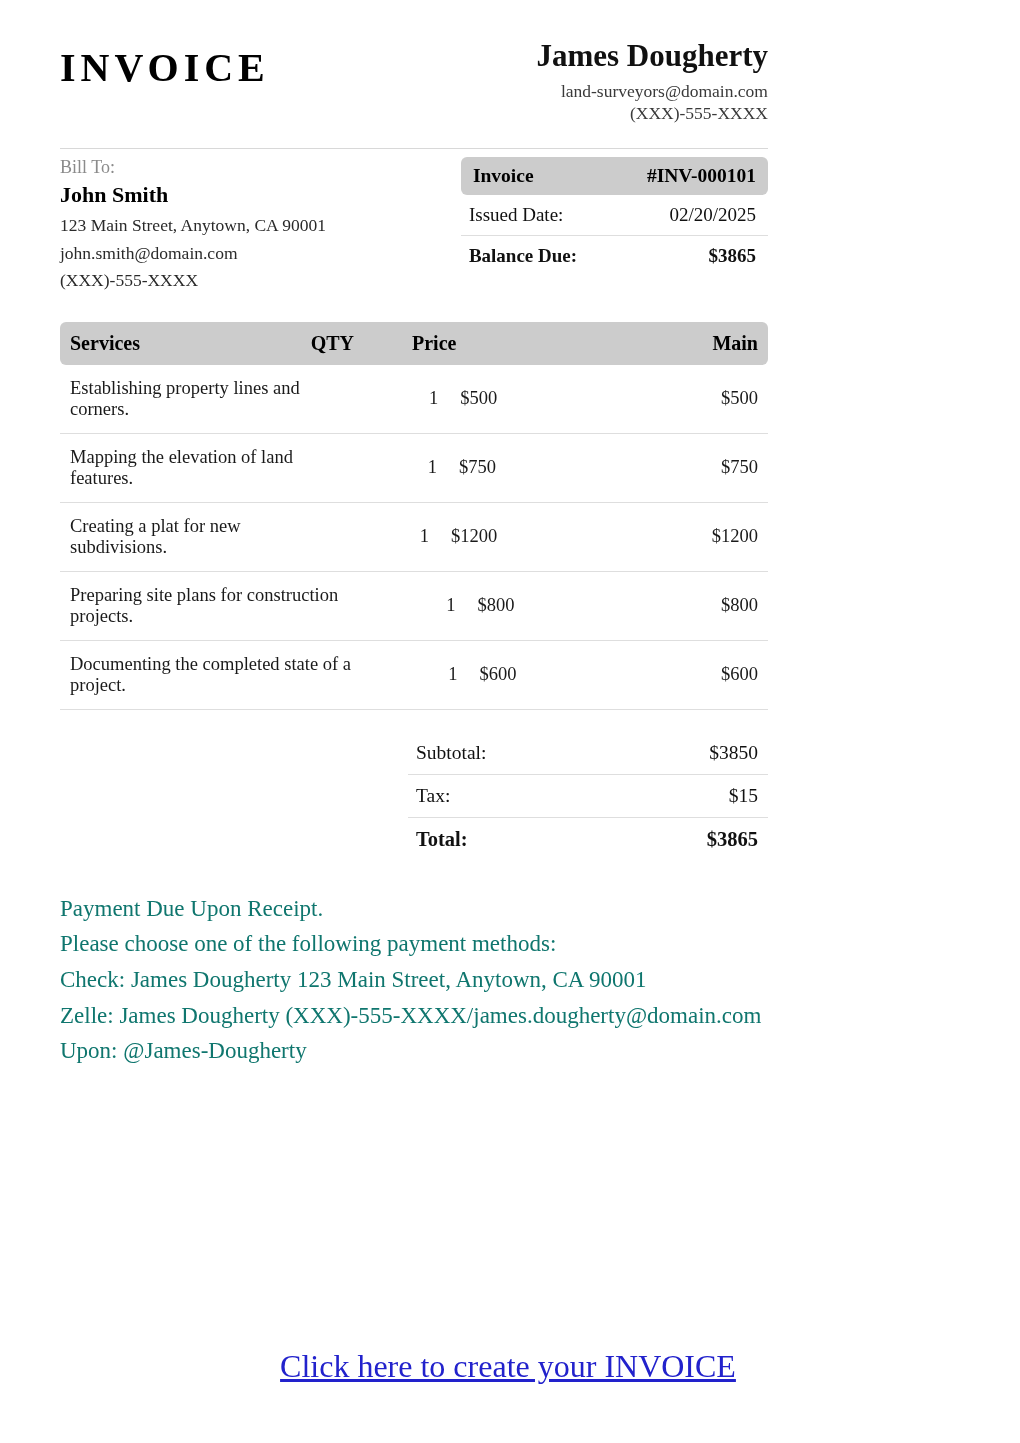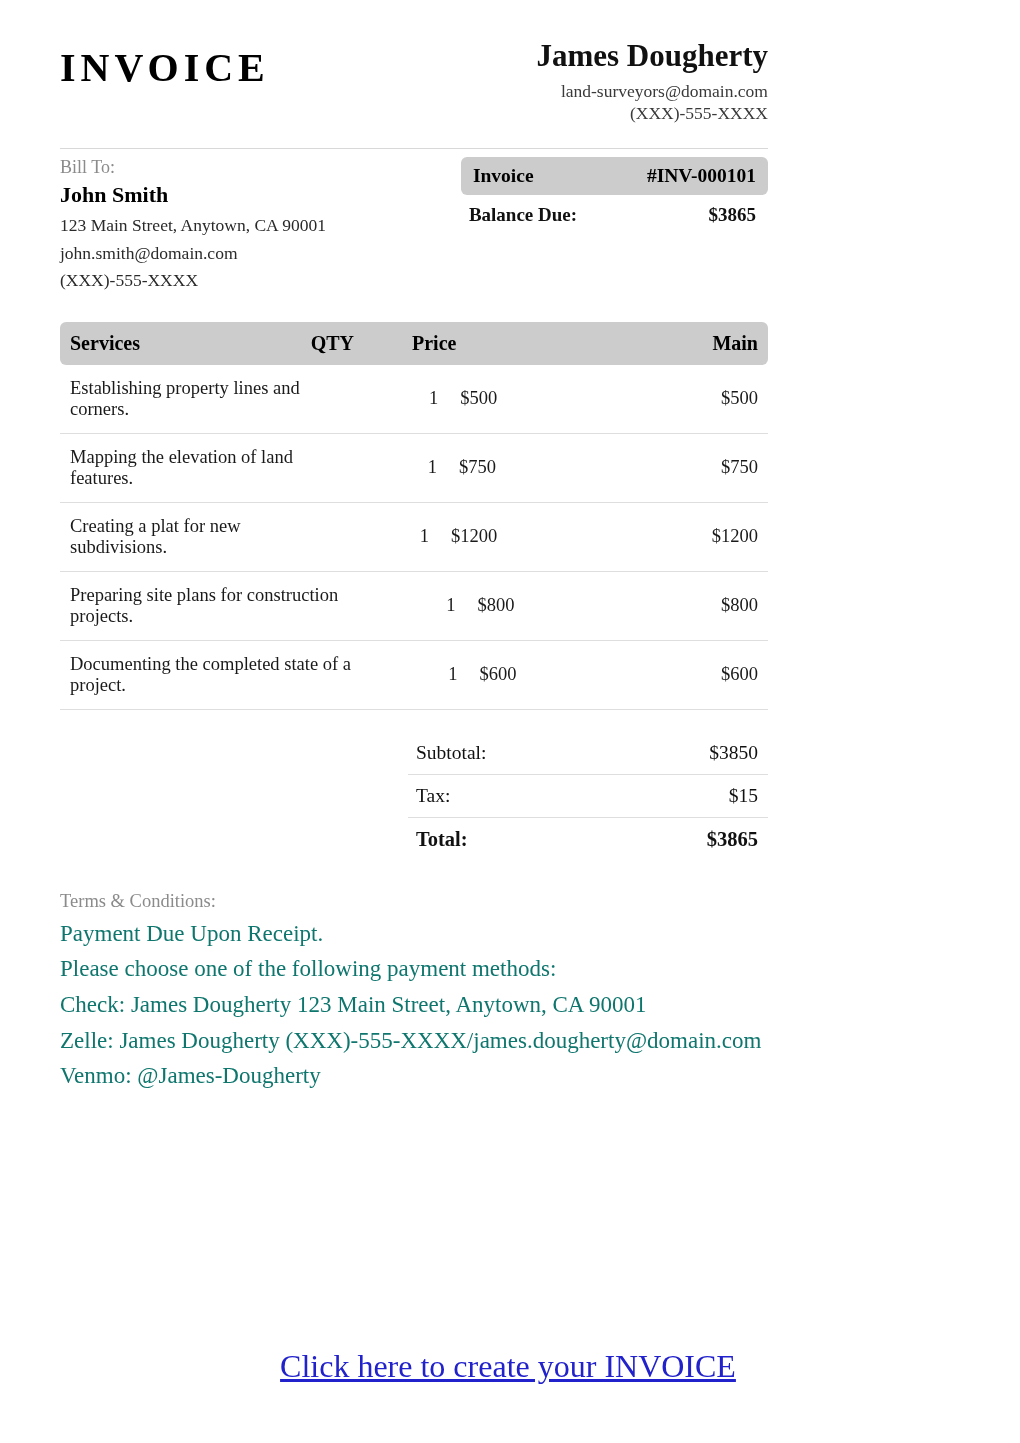--- a/index.html
+++ b/index.html
@@ -215,20 +215,24 @@
       <div class="billto-line">123 Main Street, Anytown, CA 90001</div>
       <div class="billto-line">john.smith@domain.com</div>
       <div class="billto-line">(XXX)-555-XXXX</div>
     </div>
 
     <div class="meta">
       <div class="meta-head">
         <span>Invoice</span>
         <span>#INV-000101</span>
       </div>
+      <div class="meta-row">
+        <span>Issued Date:</span>
+        <span>02/20/2025</span>
+      </div>
       <div class="meta-row last">
         <span>Balance Due:</span>
         <span>$3865</span>
       </div>
     </div>
 
   </div>
 
   <div class="table">
     <div class="trow thead">
@@ -283,25 +287,24 @@
       <span>Tax:</span>
       <span>$15</span>
     </div>
     <div class="tot-row last">
       <span>Total:</span>
       <span>$3865</span>
     </div>
   </div>
 
   <div class="terms">
-    <div class="terms-label">Terms &amp; Conditions:</div>
     <div class="terms-line">Payment Due Upon Receipt.</div>
     <div class="terms-line">Please choose one of the following payment methods:</div>
     <div class="terms-line">Check: James Dougherty 123 Main Street, Anytown, CA 90001</div>
     <div class="terms-line">Zelle: James Dougherty (XXX)-555-XXXX/james.dougherty@domain.com</div>
-    <div class="terms-line">Venmo: @James-Dougherty</div>
+    <div class="terms-line">Upon: @James-Dougherty</div>
   </div>
 
 </div>
 
 <div class="footer-link-wrap">
   <span class="footer-link">Click here to create your INVOICE</span>
 </div>
 
 </body></html>

